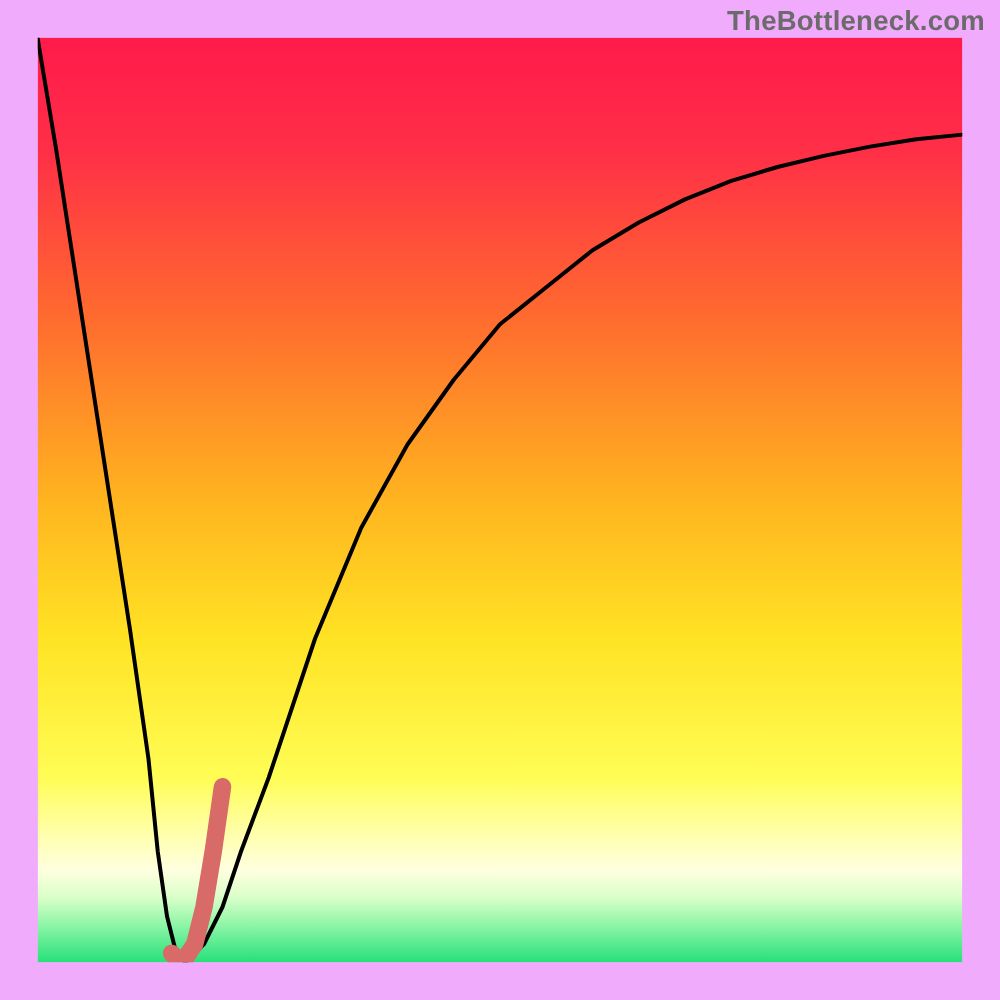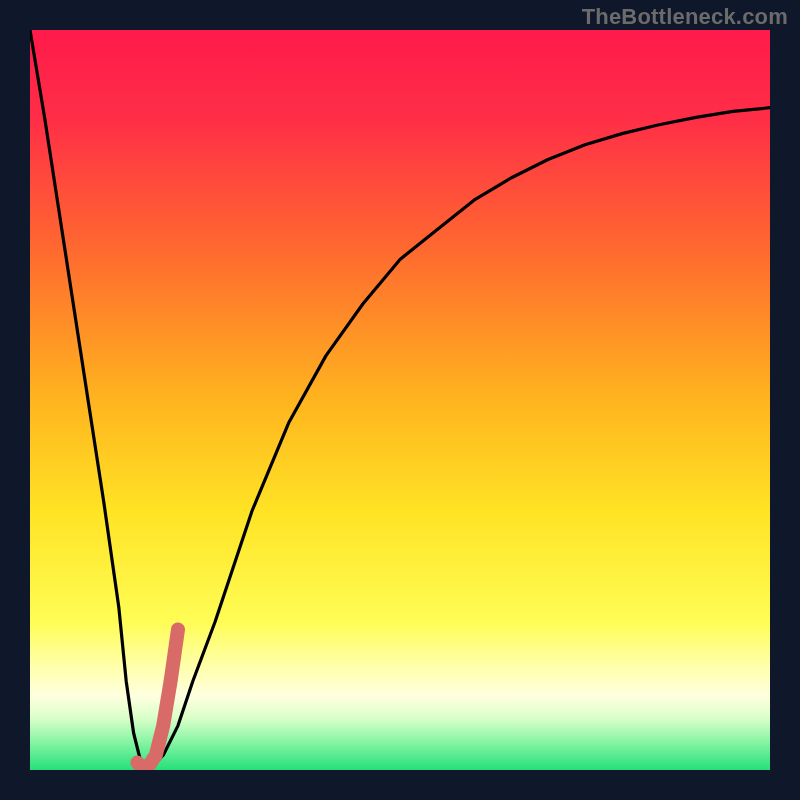--- a/index.html
+++ b/index.html
@@ -8,21 +8,21 @@
     width: 800px;
     height: 800px;
     overflow: hidden;
     background: #000;
     font-family: Arial, Helvetica, sans-serif;
   }
   .frame {
     position: relative;
     width: 800px;
     height: 800px;
-    background: #0f172a;
+    background: #f0abfc;
   }
   .plot-area {
     position: absolute;
     left: 30px;
     top: 30px;
     width: 740px;
     height: 740px;
     overflow: hidden;
   }
   .gradient-bg {

